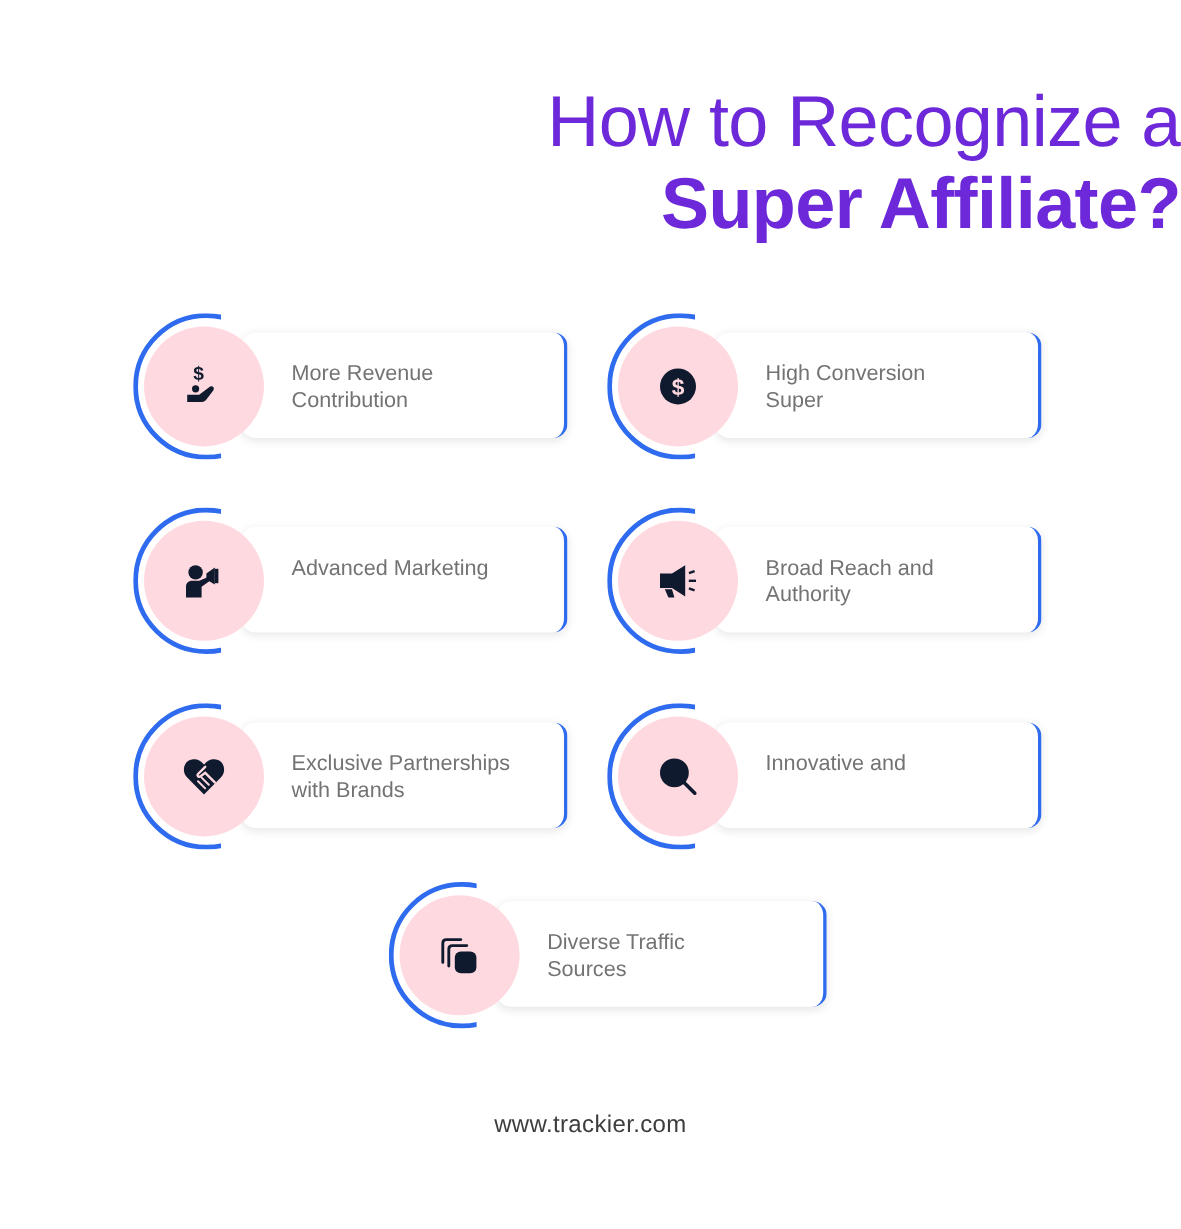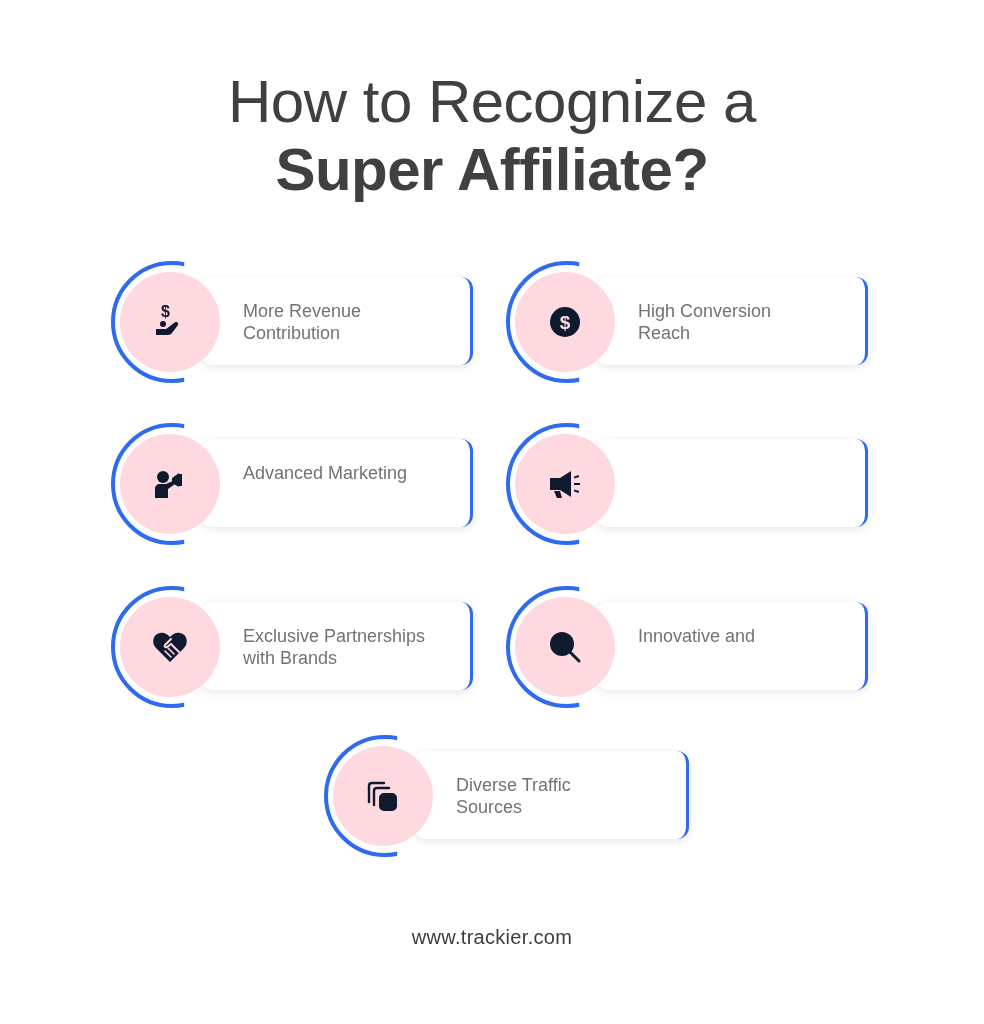--- a/index.html
+++ b/index.html
@@ -1,21 +1,21 @@
 <!DOCTYPE html>
 <html><head>
 <meta charset="utf-8">
 <style>
   html, body { margin:0; padding:0; }
   body {
     width:984px; height:1024px; background:#ffffff; position:relative; overflow:hidden;
     font-family:"Liberation Sans", sans-serif; color:#0f1a2e;
   }
   .title {
-    position:absolute; left:0; width:984px; text-align:center; color:#404040; margin:0;
+    position:absolute; left:0; width:984px; text-align:right; color:#6d28d9; margin:0;
   }
   .title.l1 { top:66px; font-size:60px; font-weight:400; letter-spacing:-0.5px; line-height:72px; }
   .title.l2 { top:134px; font-size:60px; font-weight:700; letter-spacing:-0.5px; line-height:72px; }
 
   .item { position:absolute; width:380px; height:124px; }
   .card {
     position:absolute; top:16px; left:90px; height:88px; width:272px;
     background:#fff; border-radius:12px;
     box-shadow: 0 2px 8px rgba(0,0,0,0.10);
     border-right:3px solid #2f6bef;
@@ -66,21 +66,21 @@
   <div class="card"></div>
   <div class="ring"></div>
   <div class="dot">
     <svg viewBox="0 0 40 40">
       <circle cx="20" cy="20" r="15" fill="#0f1a2e"></circle>
       <text x="20" y="27" text-anchor="middle" font-size="19" font-weight="700" fill="#ffd9e0" font-family="Liberation Sans, sans-serif">$</text>
     </svg>
   </div>
   <div class="label">
     <div>High Conversion</div>
-    <div>Reach</div>
+    <div>Super</div>
   </div>
 </div>
 
 <div class="item" style="left:111px;top:423px;">
   <div class="card"></div>
   <div class="ring"></div>
   <div class="dot">
     <svg viewBox="0 0 40 40">
       <circle cx="13" cy="13" r="6" fill="#0f1a2e"></circle>
       <path d="M5 34 v-9 c0 -3 2 -5 5 -5 h6 l7 -3 l2 3 l-7 5 v9 z" fill="#0f1a2e"></path>
@@ -97,20 +97,24 @@
   <div class="card"></div>
   <div class="ring"></div>
   <div class="dot">
     <svg viewBox="0 0 40 40">
       <path d="M5 14 h10 l11 -7 v26 l-11 -7 h-10 z" fill="#0f1a2e"></path>
       <path d="M9 27 h6 l2 7 h-5 z" fill="#0f1a2e"></path>
       <rect x="29" y="12" width="5" height="2" fill="#0f1a2e" transform="rotate(-20 31 13)"></rect>
       <rect x="29" y="19" width="6" height="2" fill="#0f1a2e"></rect>
       <rect x="29" y="26" width="5" height="2" fill="#0f1a2e" transform="rotate(20 31 27)"></rect>
     </svg>
+  </div>
+  <div class="label">
+    <div>Broad Reach and</div>
+    <div>Authority</div>
   </div>
 </div>
 
 <div class="item" style="left:111px;top:586px;">
   <div class="card"></div>
   <div class="ring"></div>
   <div class="dot">
     <svg viewBox="0 0 40 40">
       <path d="M20 35 L6 21 C1 16 3 7 10 6 C14 5 17 7 20 10 C23 7 26 5 30 6 C37 7 39 16 34 21 Z" fill="#0f1a2e"></path>
       <path d="M21 12 l-6 6 c-1 1 0 3 2 2 l4 -3 l8 8" stroke="#ffd9e0" stroke-width="2" fill="none" stroke-linecap="round"></path>

